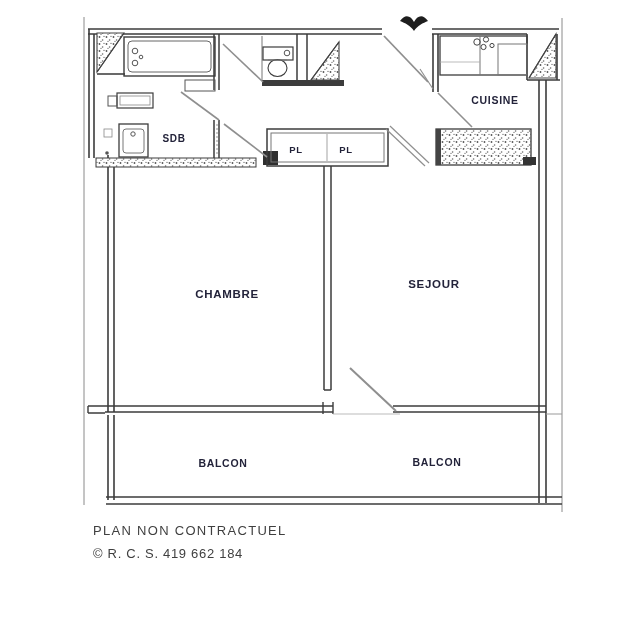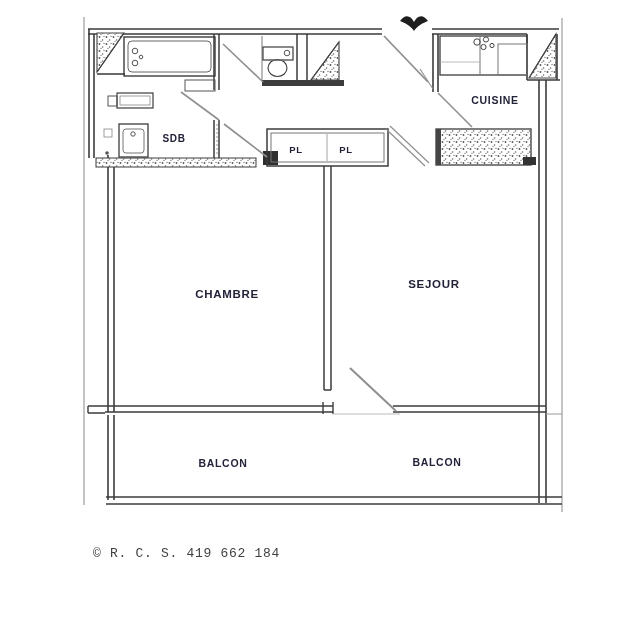--- a/index.html
+++ b/index.html
@@ -7,21 +7,21 @@
              font-family:"Liberation Sans",sans-serif;overflow:hidden;}
   .plan-svg{position:absolute;left:0;top:0;}
   .room-label{font-family:"Liberation Sans",sans-serif;font-weight:bold;
               fill:#23233a;letter-spacing:.7px;}
   .lbl-lg{font-size:11.5px;}
   .lbl-md{font-size:10.5px;}
   .lbl-sm{font-size:10px;}
   .lbl-xs{font-size:9.5px;}
   .footer-line{position:absolute;left:93px;color:#3f3f3f;}
   .footer-1{top:523px;font-size:13px;letter-spacing:1.3px;}
-  .footer-2{top:546px;font-size:13px;letter-spacing:.7px;font-family:Liberation Mono, monospace;}
+  .footer-2{top:546px;font-size:13px;letter-spacing:.7px;}
 </style>
 </head>
 <body>
 
 <div class="plan-wrap">
 
 <svg class="plan-svg" width="640" height="640" viewBox="0 0 640 640">
   <defs>
     <pattern id="speckle" patternUnits="userSpaceOnUse" width="7" height="7">
       <rect width="7" height="7" fill="#ffffff"></rect>
@@ -158,14 +158,15 @@
     <text class="room-label lbl-md" x="495" y="104">CUISINE</text>
     <text class="room-label lbl-xs" x="296" y="153">PL</text>
     <text class="room-label lbl-xs" x="346" y="153">PL</text>
     <text class="room-label lbl-lg" x="227" y="298">CHAMBRE</text>
     <text class="room-label lbl-lg" x="434" y="288">SEJOUR</text>
     <text class="room-label lbl-md" x="223" y="467">BALCON</text>
     <text class="room-label lbl-md" x="437" y="466">BALCON</text>
   </g>
 </svg>
 
+  <div class="footer-line footer-1">PLAN NON CONTRACTUEL</div>
   <div class="footer-line footer-2">© R. C. S. 419 662 184</div>
 </div>
 
 </body></html>

